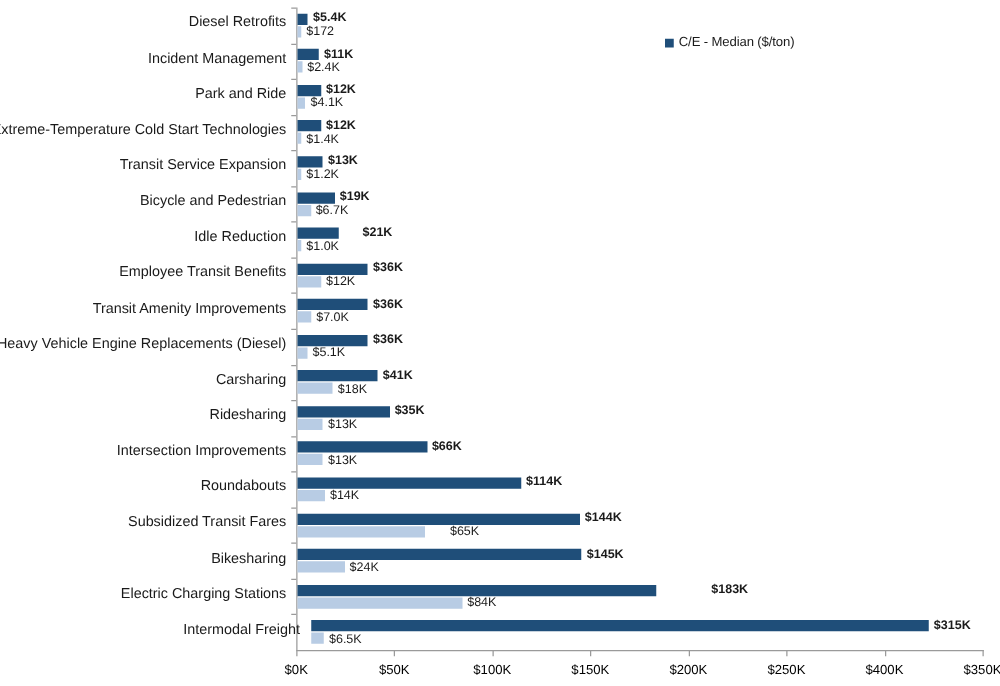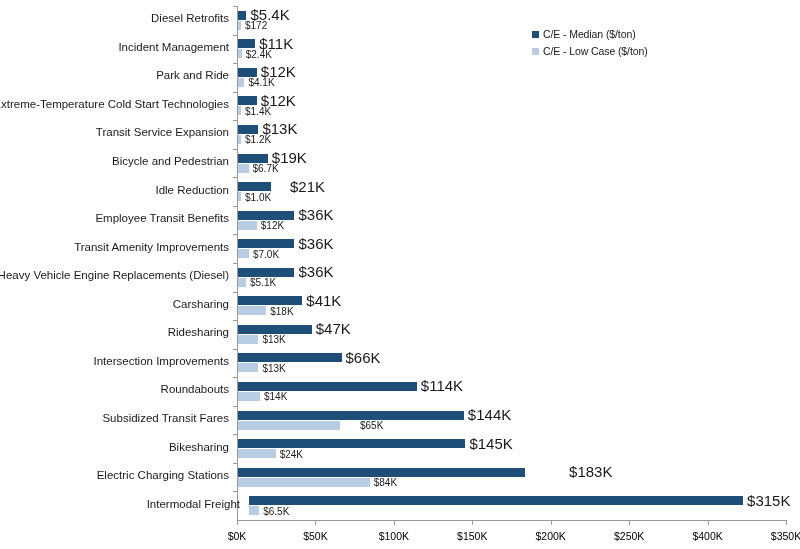--- a/index.html
+++ b/index.html
@@ -115,36 +115,32 @@
   }
   .bar-median { background: #1F4E79; }
   .bar-low    { background: #B8CCE4; }
   .bar-value {
     position: absolute;
     font-size: 10px;
     white-space: nowrap;
     color: #1a1a1a;
     line-height: 9px;
   }
-  .value-median { font-weight: normal; font-size: 15px; text-align: center; }
+  .value-median { font-weight: bold; font-size: 10px; text-align: center; }
   .value-low { font-weight: normal; }
 </style>
 </head>
 <body>
 
 <div id="chart-root">
 
   <div class="legend">
     <div class="legend-row">
       <span class="legend-swatch" style="background:#1F4E79"></span>
       <span class="legend-label">C/E - Median ($/ton)</span>
-    </div>
-    <div class="legend-row">
-      <span class="legend-swatch" style="background:#B8CCE4"></span>
-      <span class="legend-label">C/E - Low Case ($/ton)</span>
     </div>
   </div>
 
   <div class="plot">
     <div class="axis-line y-axis"></div>
     <div class="axis-line x-axis"></div>
     <div id="xticks">
         <div class="tick" style="left: 0px;"></div>
         <div class="xtick-label" style="left: 0px;">$0K</div>
         <div class="tick" style="left: 78.4286px;"></div>
@@ -256,21 +252,21 @@
         <div class="row" style="top: 285.556px; height: 28.5556px;">
           <div class="cat-label" style="right: 8px; top: 6.27778px; left: -1000px; width: 992px;">Carsharing</div>
           <div class="bar bar-median" style="left: 1px; width: 64.3114px; top: 4.77778px; background: rgb(31, 78, 121);"></div>
           <div class="bar-value value-median" style="left: 69.3114px; top: 4.27778px;">$41K</div>
           <div class="bar bar-low" style="left: 1px; width: 28.2343px; top: 14.7778px; background: rgb(184, 204, 228);"></div>
           <div class="bar-value value-low" style="left: 33.2343px; top: 15.2778px;">$18K</div>
         </div>
         <div class="row" style="top: 314.111px; height: 28.5556px;">
           <div class="cat-label" style="right: 8px; top: 6.27778px; left: -1000px; width: 992px;">Ridesharing</div>
           <div class="bar bar-median" style="left: 1px; width: 73.7229px; top: 4.77778px; background: rgb(31, 78, 121);"></div>
-          <div class="bar-value value-median" style="left: 78.7229px; top: 4.27778px;">$47K</div>
+          <div class="bar-value value-median" style="left: 78.7229px; top: 4.27778px;">$35K</div>
           <div class="bar bar-low" style="left: 1px; width: 20.3914px; top: 14.7778px; background: rgb(184, 204, 228);"></div>
           <div class="bar-value value-low" style="left: 25.3914px; top: 15.2778px;">$13K</div>
         </div>
         <div class="row" style="top: 342.667px; height: 28.5556px;">
           <div class="cat-label" style="right: 8px; top: 6.27778px; left: -1000px; width: 992px;">Intersection Improvements</div>
           <div class="bar bar-median" style="left: 1px; width: 103.526px; top: 4.77778px; background: rgb(31, 78, 121);"></div>
           <div class="bar-value value-median" style="left: 108.526px; top: 4.27778px;">$66K</div>
           <div class="bar bar-low" style="left: 1px; width: 20.3914px; top: 14.7778px; background: rgb(184, 204, 228);"></div>
           <div class="bar-value value-low" style="left: 25.3914px; top: 15.2778px;">$13K</div>
         </div>

